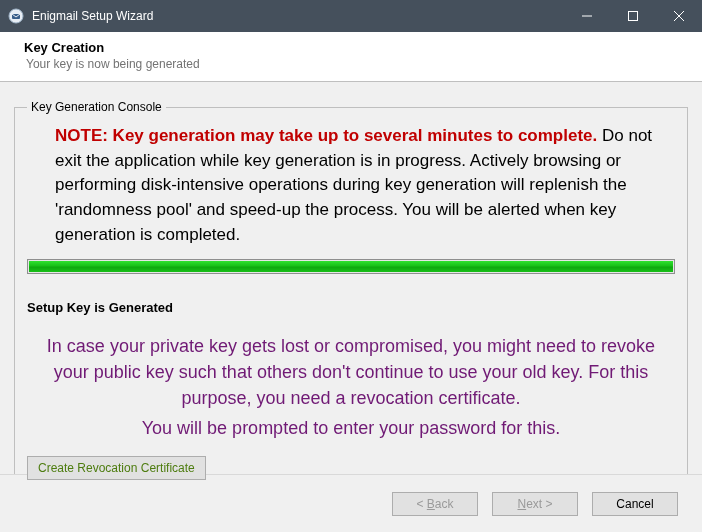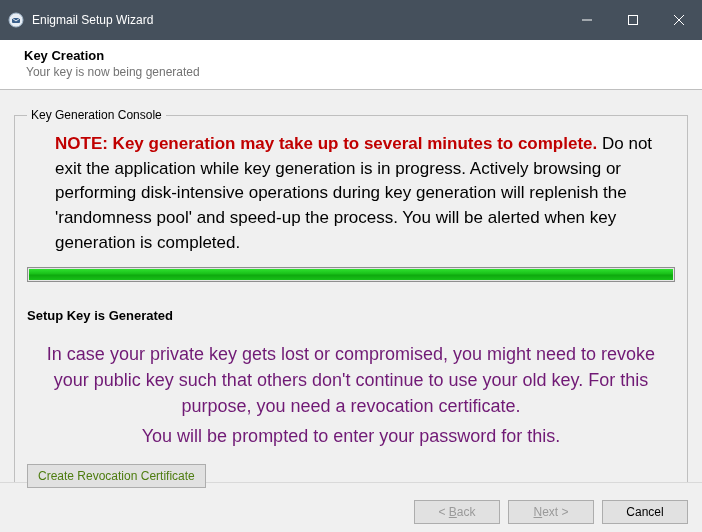--- a/index.html
+++ b/index.html
@@ -6,21 +6,21 @@
   html, body { margin: 0; padding: 0; }
   body {
     font-family: "Segoe UI", Tahoma, sans-serif;
     font-size: 12px;
     background: #fff;
     width: 702px;
     height: 532px;
     overflow: hidden;
   }
   .titlebar {
-    height: 40px;
+    height: 32px;
     background: #45505c;
     color: #fff;
     display: flex;
     align-items: center;
     padding-left: 8px;
   }
   .titlebar .app-icon {
     width: 16px; height: 16px;
     margin-right: 8px;
     display: inline-flex;
@@ -110,22 +110,22 @@
     color: #4d7c0f;
     cursor: pointer;
   }
   .footer {
     height: 58px;
     background: #f0f0f0;
     border-top: 1px solid #d9d9d9;
     display: flex;
     align-items: center;
     justify-content: flex-end;
-    padding-right: 14px;
-    gap: 8px;
+    padding-right: 24px;
+    gap: 14px;
   }
   .nav-btn {
     min-width: 86px;
     height: 24px;
     font-family: inherit;
     font-size: 12px;
     background: #e1e1e1;
     border: 1px solid #adadad;
     color: #000;
     cursor: pointer;

